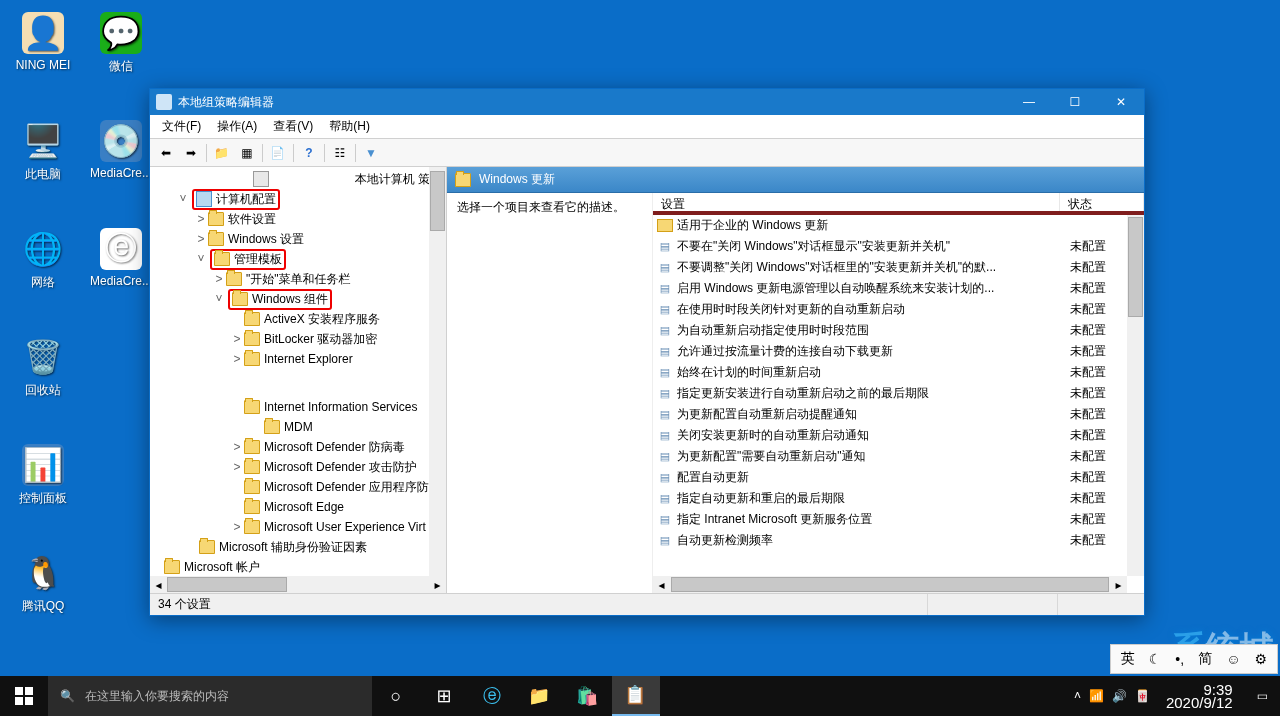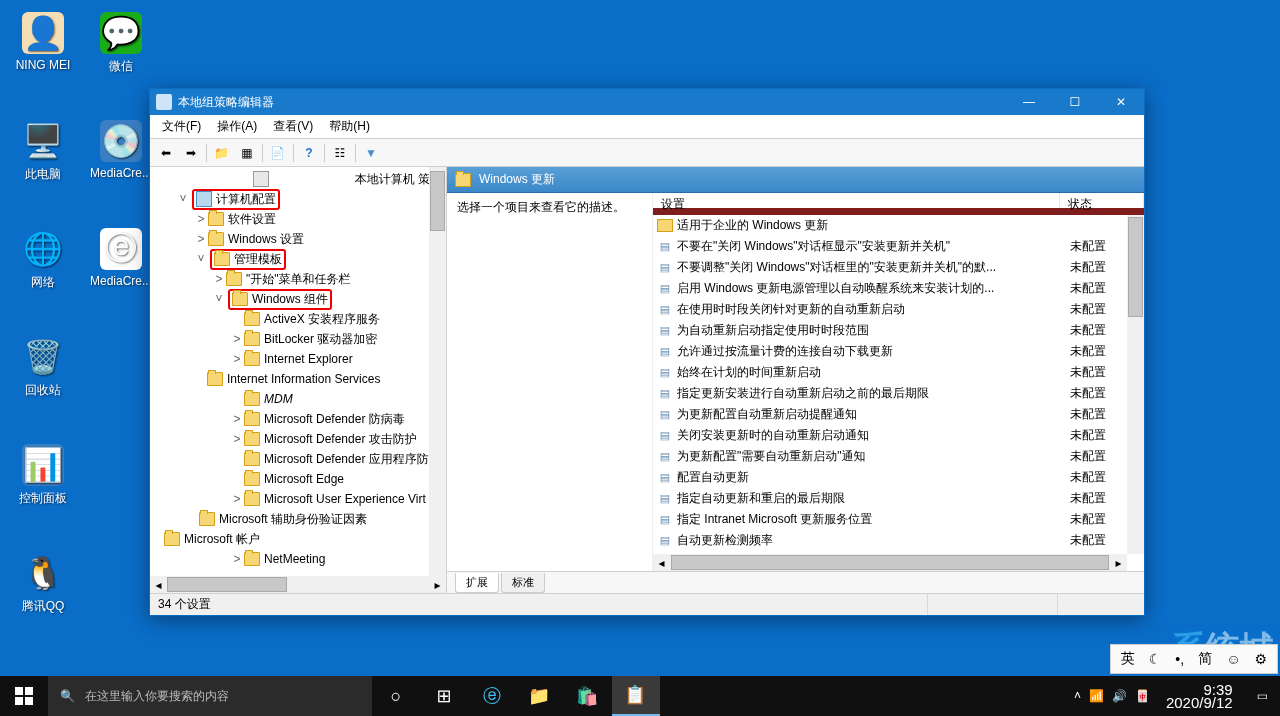--- a/index.html
+++ b/index.html
@@ -39,21 +39,21 @@
 .hscroll { position: absolute; bottom: 0; left: 0; right: 0; height: 17px; background: #f0f0f0; display:flex; align-items:center; }
 .hscroll .thumb { height:15px; background:#c8c8c8; border:1px solid #aaa; }
 .vscroll { position: absolute; top:0; right:0; bottom:17px; width:17px; background:#f0f0f0; }
 
 .detailpane { flex: 1; display: flex; flex-direction: column; position: relative; }
 .dheader { height: 26px; background: linear-gradient(#5aa0d8,#3b87c8); color:#fff; display:flex; align-items:center; padding-left:8px; border-bottom:1px solid #2a6da8; }
 .dheader .fico { background:#f7d774; }
 .dbody { flex:1; display:flex; overflow:hidden; position:relative; }
 .dleft { width: 206px; padding: 6px 10px; border-right: 1px solid #eee; }
 .dright { flex:1; position:relative; overflow:hidden; }
-.cols { display:flex; height:22px; border-bottom:7px solid #7f1d1d; background:#fff; }
+.cols { display:flex; height:22px; border-bottom:4px solid #7f1d1d; background:#fff; }
 .col { padding: 3px 8px; border-right:1px solid #e8e8e8; }
 .items { overflow:hidden; }
 .item { display:flex; align-items:center; height:21px; padding-left:4px; }
 .item .sico { width:16px; height:16px; margin-right:4px; display:flex; align-items:center; justify-content:center; font-size:11px; }
 .sico.fold { background:#f7d774; border:1px solid #d4a017; width:16px; height:13px; }
 .sico.set { color:#6a8fb5; }
 .item .iname { flex:1; white-space:nowrap; overflow:hidden; text-overflow:ellipsis; }
 .item .istate { width:80px; padding-left:6px; }
 
 .tabs { height: 22px; display:flex; align-items:flex-end; padding-left:8px; gap:2px; border-top:1px solid #d0d0d0; background:#f7f7f7; }
@@ -210,26 +210,26 @@
             <div class="tree-row" style="padding-left: 80px;">
               <span class="tw">&gt;</span>
               <span class="fico"></span>
               <span>BitLocker 驱动器加密</span>
             </div>
             <div class="tree-row" style="padding-left: 80px;">
               <span class="tw">&gt;</span>
               <span class="fico"></span>
               <span>Internet Explorer</span>
             </div>
-            <div class="tree-row" style="padding-left: 43px;">
+            <div class="tree-row" style="padding-left: 80px; margin-top: 28px;">
               <span class="tw"></span>
               <span class="fico"></span>
               <span>Internet Information Services</span>
             </div>
-            <div class="tree-row" style="padding-left: 80px; font-style: italic;">
+            <div class="tree-row" style="padding-left: 100px;">
               <span class="tw"></span>
               <span class="fico"></span>
               <span>MDM</span>
             </div>
             <div class="tree-row" style="padding-left: 80px;">
               <span class="tw">&gt;</span>
               <span class="fico"></span>
               <span>Microsoft Defender 防病毒</span>
             </div>
             <div class="tree-row" style="padding-left: 80px;">
@@ -376,24 +376,20 @@
             <div style="position:absolute;top:22px;right:0;bottom:17px;width:17px;background:#f0f0f0">
               <div style="margin:2px 1px;height:100px;background:#c8c8c8;border:1px solid #aaa"></div>
             </div>
             <div style="position:absolute;left:0;right:17px;bottom:0;height:17px;background:#f0f0f0;display:flex;align-items:center">
               <span style="width:17px;text-align:center">◂</span>
               <div style="flex:1;height:15px;background:#c8c8c8;border:1px solid #aaa;margin:0 1px"></div>
               <span style="width:17px;text-align:center">▸</span>
             </div>
           </div>
         </div>
-        <div class="tabs" id="dtabs">
-            <div class="tab">扩展</div>
-            <div class="tab inactive">标准</div>
-          </div>
       </div>
     </div>
     <div class="statusbar">
       <div class="cell">34 个设置</div>
       <div class="cell" style="width:130px"></div>
       <div class="cell" style="width:86px;border-right:none"></div>
     </div>
   </div>
 
   <div class="imebar" id="imebar">

